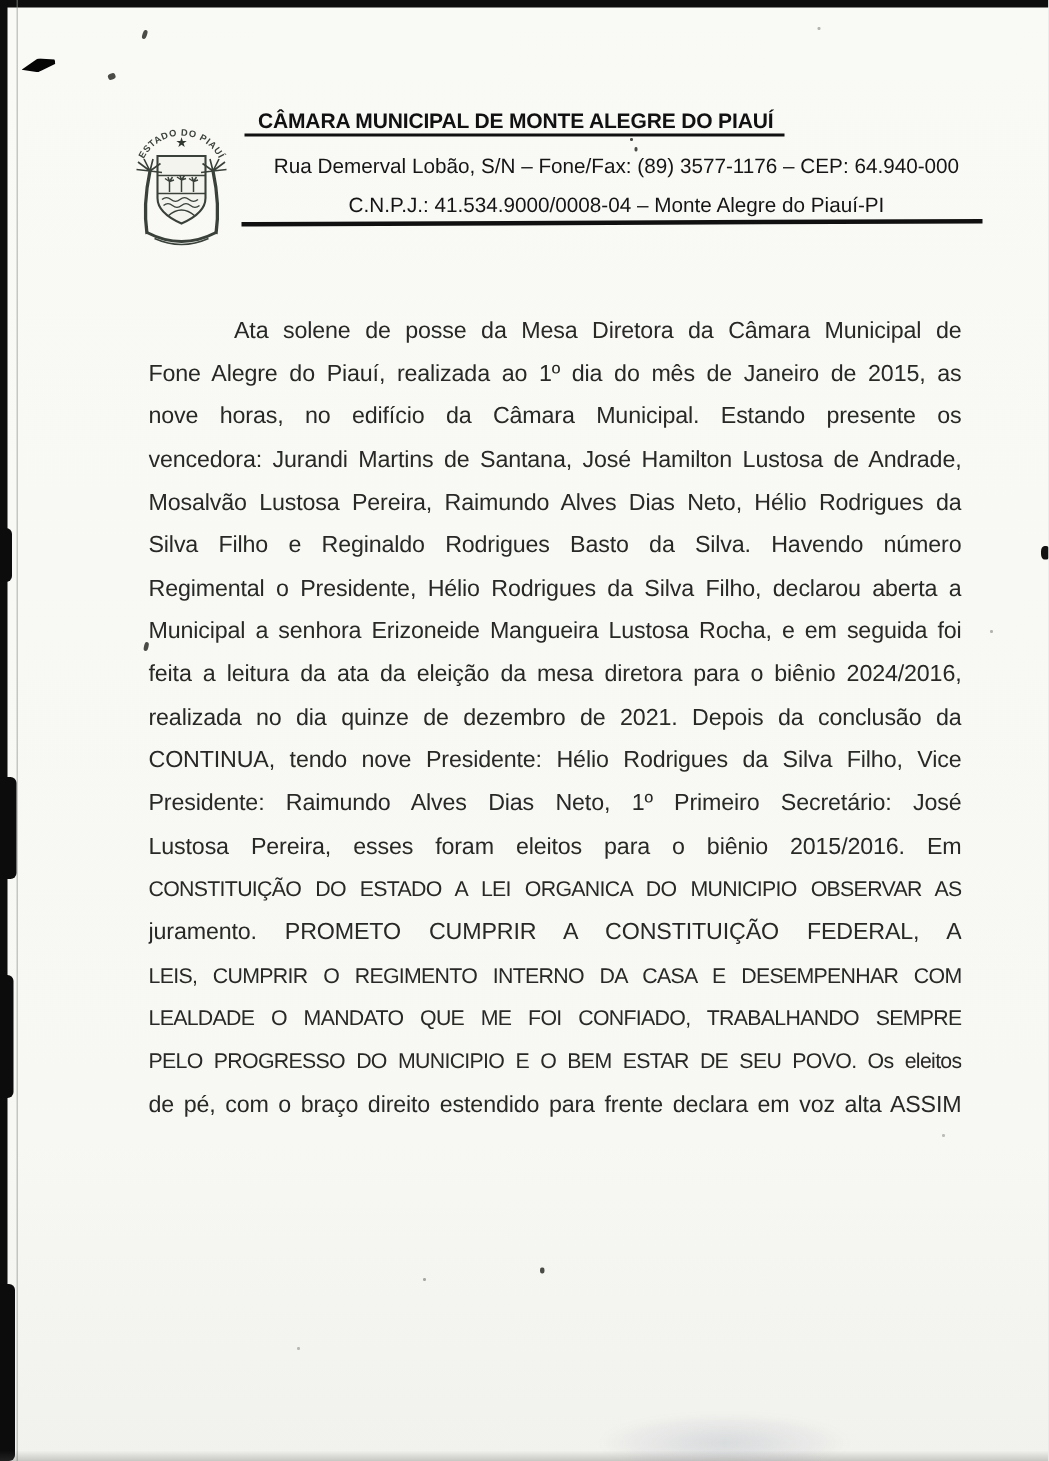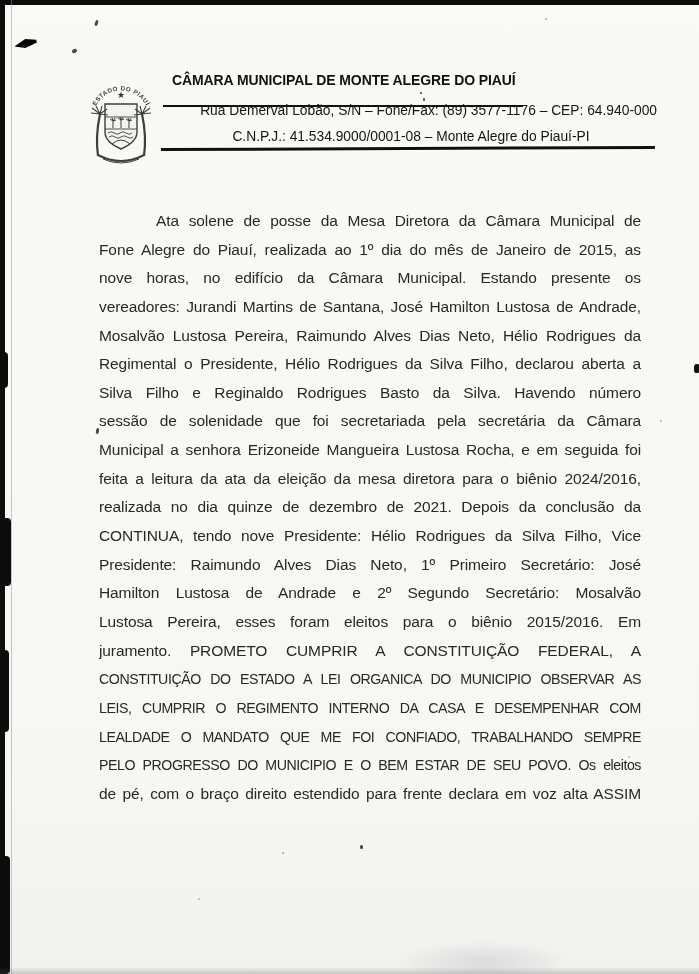--- a/index.html
+++ b/index.html
@@ -21,22 +21,22 @@
     clip-path:polygon(0% 62%,52% 0%,100% 30%,100% 62%,46% 100%);transform:rotate(-10deg);}
   .speck{position:absolute;background:#4a4a46;border-radius:40%;}
   .smudge{position:absolute;left:398px;top:942px;width:170px;height:40px;border-radius:50%;
     background:radial-gradient(ellipse at center,rgba(100,115,145,.18),rgba(100,115,145,0) 70%);filter:blur(2px);}
   .edge-bottom-shade{position:absolute;left:0;bottom:0;width:699px;height:7px;
     background:linear-gradient(rgba(90,90,90,0),rgba(90,90,90,.28));}
   
   .logo{position:absolute;left:85px;top:80px;}
   .h-title{position:absolute;left:163px;top:72px;display:inline-block;white-space:nowrap;
     font-weight:bold;font-size:14px;letter-spacing:-0.1px;color:#111;
-    border-bottom:2.5px solid #101010;padding:0 7px 17px 9px;}
-  .h-addr{position:absolute;left:165px;top:103px;width:492px;text-align:right;
+    border-bottom:2.5px solid #101010;padding:0 7px 1px 9px;}
+  .h-addr{position:absolute;left:165px;top:103px;width:492px;text-align:center;
     font-size:13.8px;color:#151515;white-space:nowrap;}
   .h-cnpj{position:absolute;left:165px;top:129px;width:492px;text-align:center;
     font-size:13.8px;color:#151515;white-space:nowrap;}
   .h-rule{position:absolute;left:161px;top:147px;width:494px;height:2.5px;background:#101010;
     transform:rotate(-0.25deg);}
   
   .docbody{position:absolute;left:99px;top:185px;width:542px;
     font-size:15.5px;line-height:28.65px;letter-spacing:-0.1px;color:#282826;margin-top:22px;}
   .line{text-align:justify;text-align-last:justify;height:28.65px;overflow:hidden;}
   .line.first{padding-left:57px;}
@@ -99,40 +99,38 @@
       <path d="M57 34 l8 -6 M57 34 l4 -8 M57 34 l-2 -8 M57 34 l-7 -5 M57 34 l9 -1 M57 34 l-8 1" stroke-width="1.1"></path>
     </g>
     <g stroke="#39413a" fill="none">
       <path d="M13 75 Q36 87 59 75" stroke-width="2"></path>
       <path d="M18 79 Q36 87 54 79" stroke-width="1"></path>
     </g>
   </svg>
 
   <div class="h-title">CÂMARA MUNICIPAL DE MONTE ALEGRE DO PIAUÍ</div>
   <div class="h-addr">Rua Demerval Lobão, S/N – Fone/Fax: (89) 3577-1176 – CEP: 64.940-000</div>
-  <div class="h-cnpj">C.N.P.J.: 41.534.9000/0001-08 – Monte Alegre do Piauí-PI</div>
+  <div class="h-cnpj">C.N.P.J.: 41.534.9000/0008-04 – Monte Alegre do Piauí-PI</div>
   <div class="h-rule"></div>
 
   <div class="docbody">
     <div class="line first">Ata solene de posse da Mesa Diretora da Câmara Municipal de</div>
     <div class="line">Fone Alegre do Piauí, realizada ao 1º dia do mês de Janeiro de 2015, as</div>
     <div class="line">nove horas, no edifício da Câmara Municipal. Estando presente os</div>
-    <div class="line">vereadores: Jurandi Martins de Santana, José Hamilton Lustosa de Andrade,</div>
+    <div class="line">vencedora: Jurandi Martins de Santana, José Hamilton Lustosa de Andrade,</div>
     <div class="line">Mosalvão Lustosa Pereira, Raimundo Alves Dias Neto, Hélio Rodrigues da</div>
+    <div class="line">Silva Filho e Reginaldo Rodrigues Basto da Silva. Havendo número</div>
     <div class="line">Regimental o Presidente, Hélio Rodrigues da Silva Filho, declarou aberta a</div>
-    <div class="line">Silva Filho e Reginaldo Rodrigues Basto da Silva. Havendo número</div>
-    <div class="line">sessão de solenidade que foi secretariada pela secretária da Câmara</div>
     <div class="line">Municipal a senhora Erizoneide Mangueira Lustosa Rocha, e em seguida foi</div>
     <div class="line">feita a leitura da ata da eleição da mesa diretora para o biênio 2024/2016,</div>
     <div class="line">realizada no dia quinze de dezembro de 2021. Depois da conclusão da</div>
     <div class="line">CONTINUA, tendo nove Presidente: Hélio Rodrigues da Silva Filho, Vice</div>
     <div class="line">Presidente: Raimundo Alves Dias Neto, 1º Primeiro Secretário: José</div>
-    <div class="line">Hamilton Lustosa de Andrade e 2º Segundo Secretário: Mosalvão</div>
     <div class="line">Lustosa Pereira, esses foram eleitos para o biênio 2015/2016. Em</div>
+    <div class="line caps">CONSTITUIÇÃO DO ESTADO A LEI ORGANICA DO MUNICIPIO OBSERVAR AS</div>
     <div class="line">juramento. PROMETO CUMPRIR A CONSTITUIÇÃO FEDERAL, A</div>
-    <div class="line caps">CONSTITUIÇÃO DO ESTADO A LEI ORGANICA DO MUNICIPIO OBSERVAR AS</div>
     <div class="line caps">LEIS, CUMPRIR O REGIMENTO INTERNO DA CASA E DESEMPENHAR COM</div>
     <div class="line caps">LEALDADE O MANDATO QUE ME FOI CONFIADO, TRABALHANDO SEMPRE</div>
     <div class="line caps">PELO PROGRESSO DO MUNICIPIO E O BEM ESTAR DE SEU POVO. Os eleitos</div>
     <div class="line">de pé, com o braço direito estendido para frente declara em voz alta ASSIM</div>
   </div>
 
 </div>
 
 </body></html>

